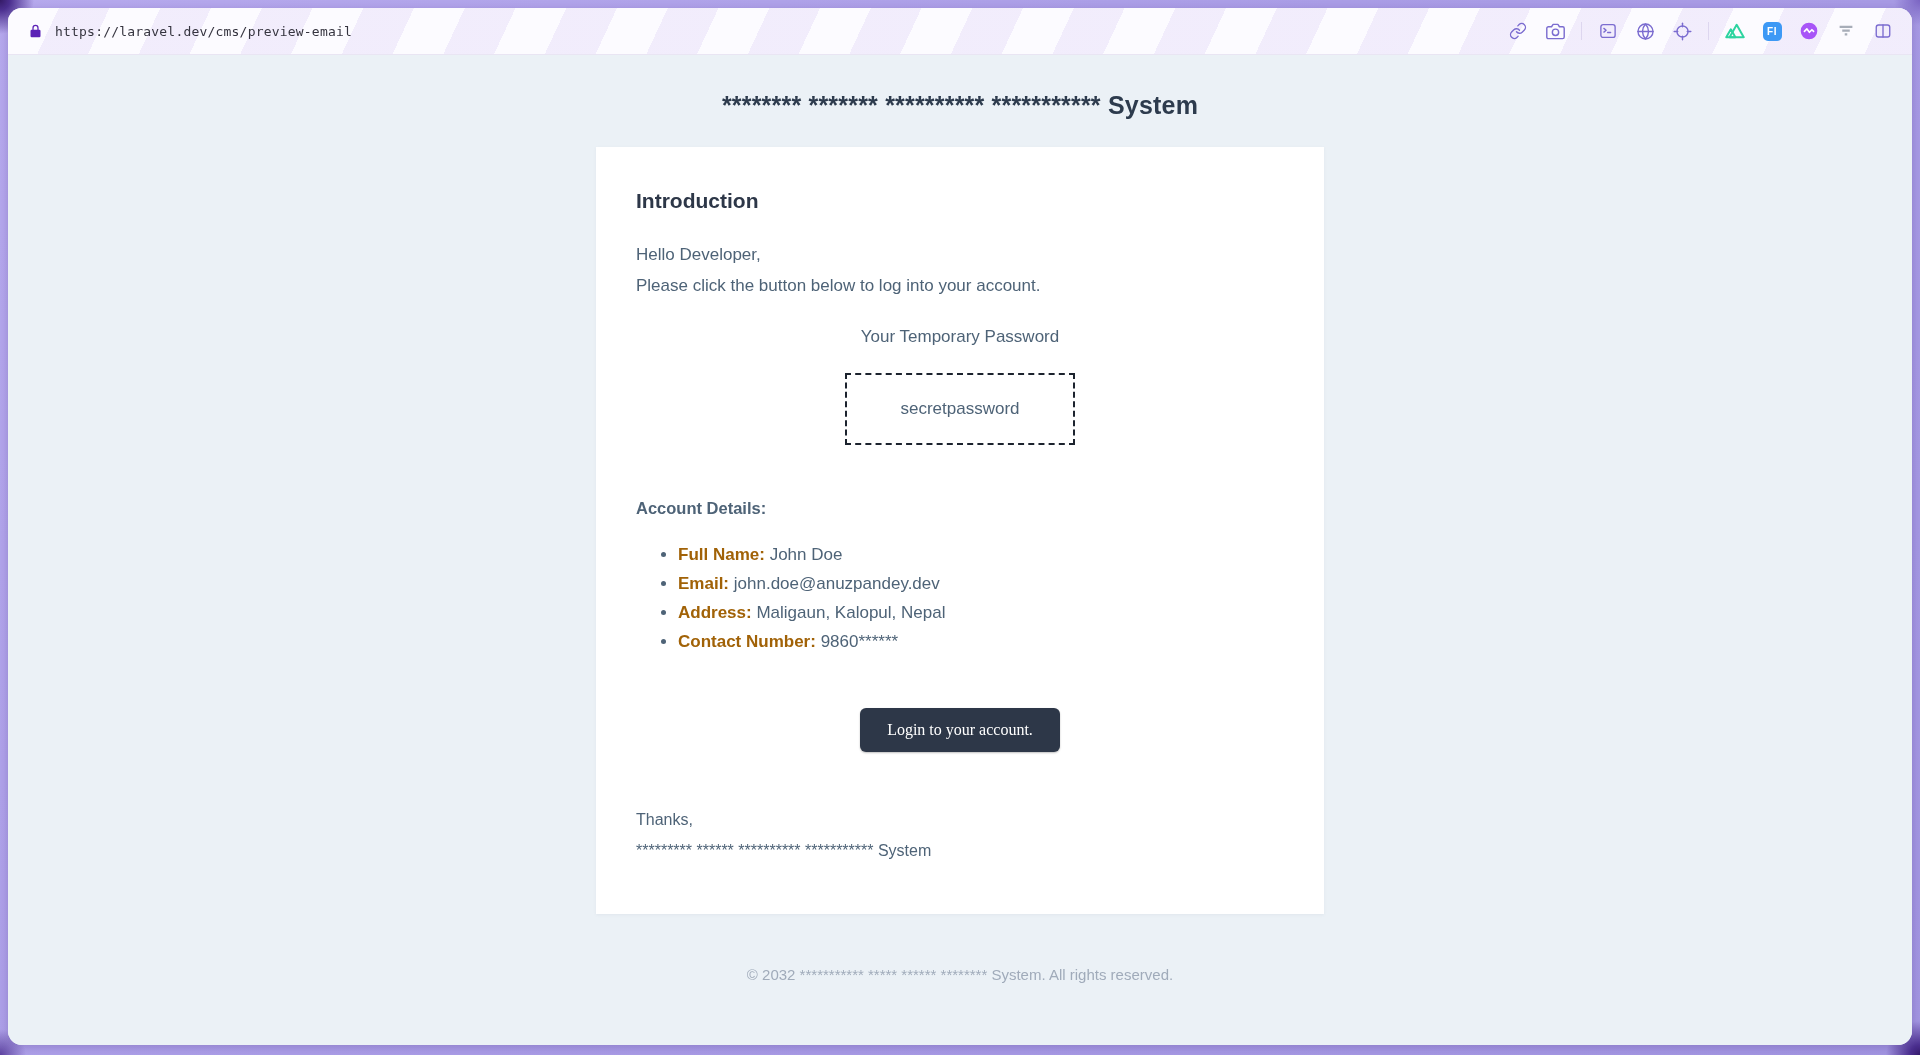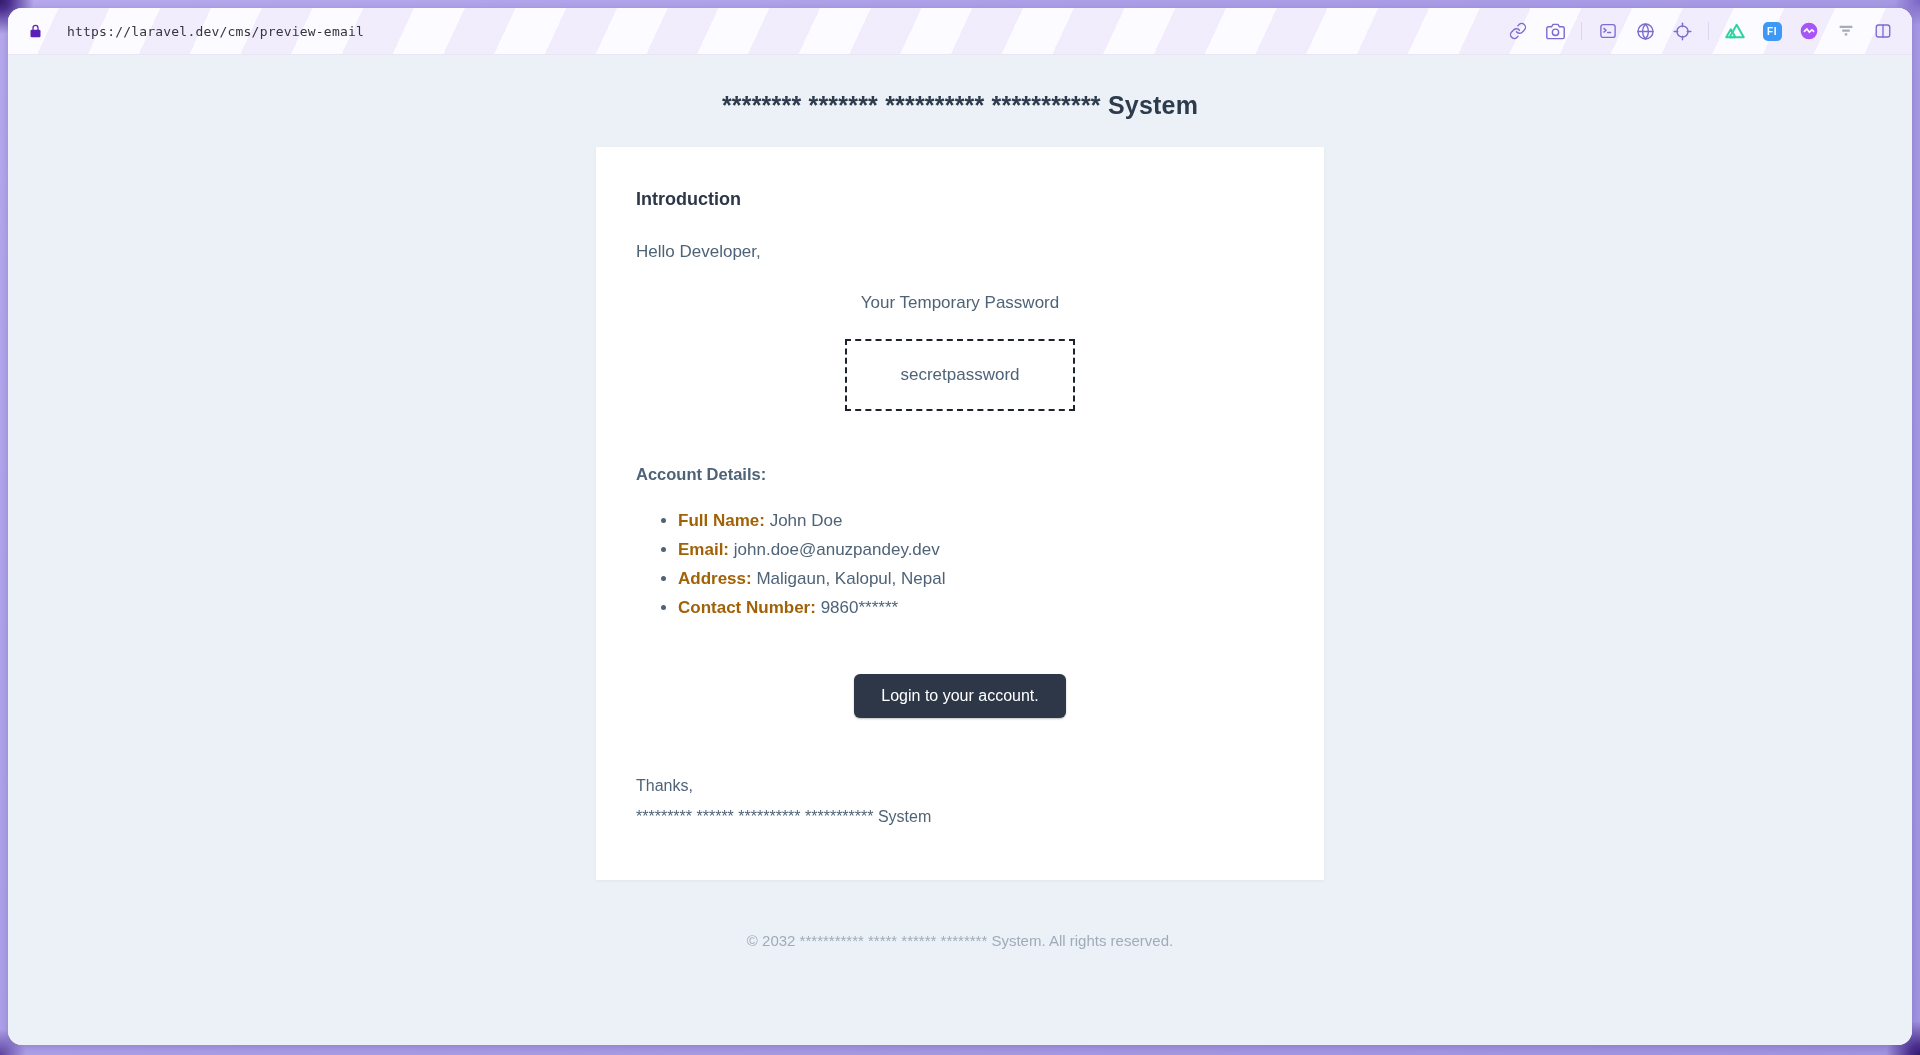--- a/index.html
+++ b/index.html
@@ -22,21 +22,21 @@
   
   .titlebar{
     height:46px;flex:0 0 46px;
     background:
       repeating-linear-gradient(115deg, rgba(240,234,252,0) 0 46px, rgba(236,229,250,.65) 46px 92px),
       #fcfbff;
     border-bottom:1px solid #e9e5f3;
     display:flex;align-items:center;justify-content:space-between;
     padding:0 18px 0 20px;
   }
-  .url-area{display:flex;align-items:center;gap:24px;}
+  .url-area{display:flex;align-items:center;gap:12px;}
   .lock{display:flex;align-items:center;}
   .url{
     font-family:"DejaVu Sans Mono", monospace;
     font-size:13px;color:#35343f;letter-spacing:.2px;
   }
   .toolbar{display:flex;align-items:center;gap:15px;}
   .tb-icon{display:flex;align-items:center;justify-content:center;width:22px;height:22px;cursor:pointer;}
   .tb-sep{width:1px;height:18px;background:#ddd6ef;}
   .fi-badge{
     width:19px;height:19px;border-radius:5px;background:#3d99f5;
@@ -47,38 +47,38 @@
   .content{flex:1;position:relative;overflow:hidden;background:#ebf1f6;}
   h1.email-title{
     margin:36px 0 0;text-align:center;
     font-size:25px;font-weight:700;color:#2d3b4d;letter-spacing:.2px;
   }
   .card{
     width:728px;margin:27px auto 0;background:#ffffff;
     padding:42px 40px 48px;box-sizing:border-box;
     box-shadow:0 1px 3px rgba(100,115,135,.08);
   }
-  .card h2{margin:0;font-size:18px;font-weight:700;color:#2d3748;}
+  .card h2{margin:0;font-size:21px;font-weight:700;color:#2d3748;}
   .para{margin-top:26px;font-size:17px;line-height:31px;color:#4e6377;}
   .pw-label{margin-top:26px;text-align:center;font-size:17px;color:#4e6377;}
   .pw-box{
     width:230px;height:72px;margin:26px auto 0;box-sizing:border-box;
     border:2px dashed #1c232e;display:flex;align-items:center;justify-content:center;
     font-size:17px;color:#4e6377;
   }
   .details-heading{margin-top:54px;font-size:16.5px;font-weight:700;color:#4e6377;}
   ul.details{margin:22px 0 0;padding-left:42px;color:#4e6377;}
   ul.details li{font-size:17px;line-height:29px;}
   ul.details strong{font-weight:700;color:#a16207;}
   .btn-wrap{margin-top:52px;text-align:center;}
   .login-btn{
     display:inline-block;background:#2d3748;color:#ffffff;
     font-size:16px;font-weight:400;padding:13px 27px;border-radius:6px;
     border:none;cursor:pointer;box-shadow:0 1px 2px rgba(0,0,0,.25);
-    font-family:Liberation Sans, sans-serif;
+    font-family:Liberation Serif, serif;
   }
   .signoff{margin-top:52px;font-size:16px;line-height:31px;color:#4e6377;}
   .footer{
     margin:52px auto 0;text-align:center;
     font-size:15px;color:#a0abba;
   }
   svg.stroke-ic{stroke:#7b6cd0;fill:none;stroke-width:1.8;stroke-linecap:round;stroke-linejoin:round;}
 </style>
 </head>
 <body>
@@ -164,20 +164,21 @@
 
   <div class="content">
 
     <h1 class="email-title">******** ******* ********** *********** System</h1>
 
     <div class="card">
       <h2>Introduction</h2>
 
       <div class="para">
         <div>Hello Developer,</div>
+        <div>Please click the button below to log into your account.</div>
       </div>
 
       <div class="pw-label">Your Temporary Password</div>
 
       <div class="pw-box">
         <span>secretpassword</span>
       </div>
 
       <div class="details-heading">Account Details:</div>
 

